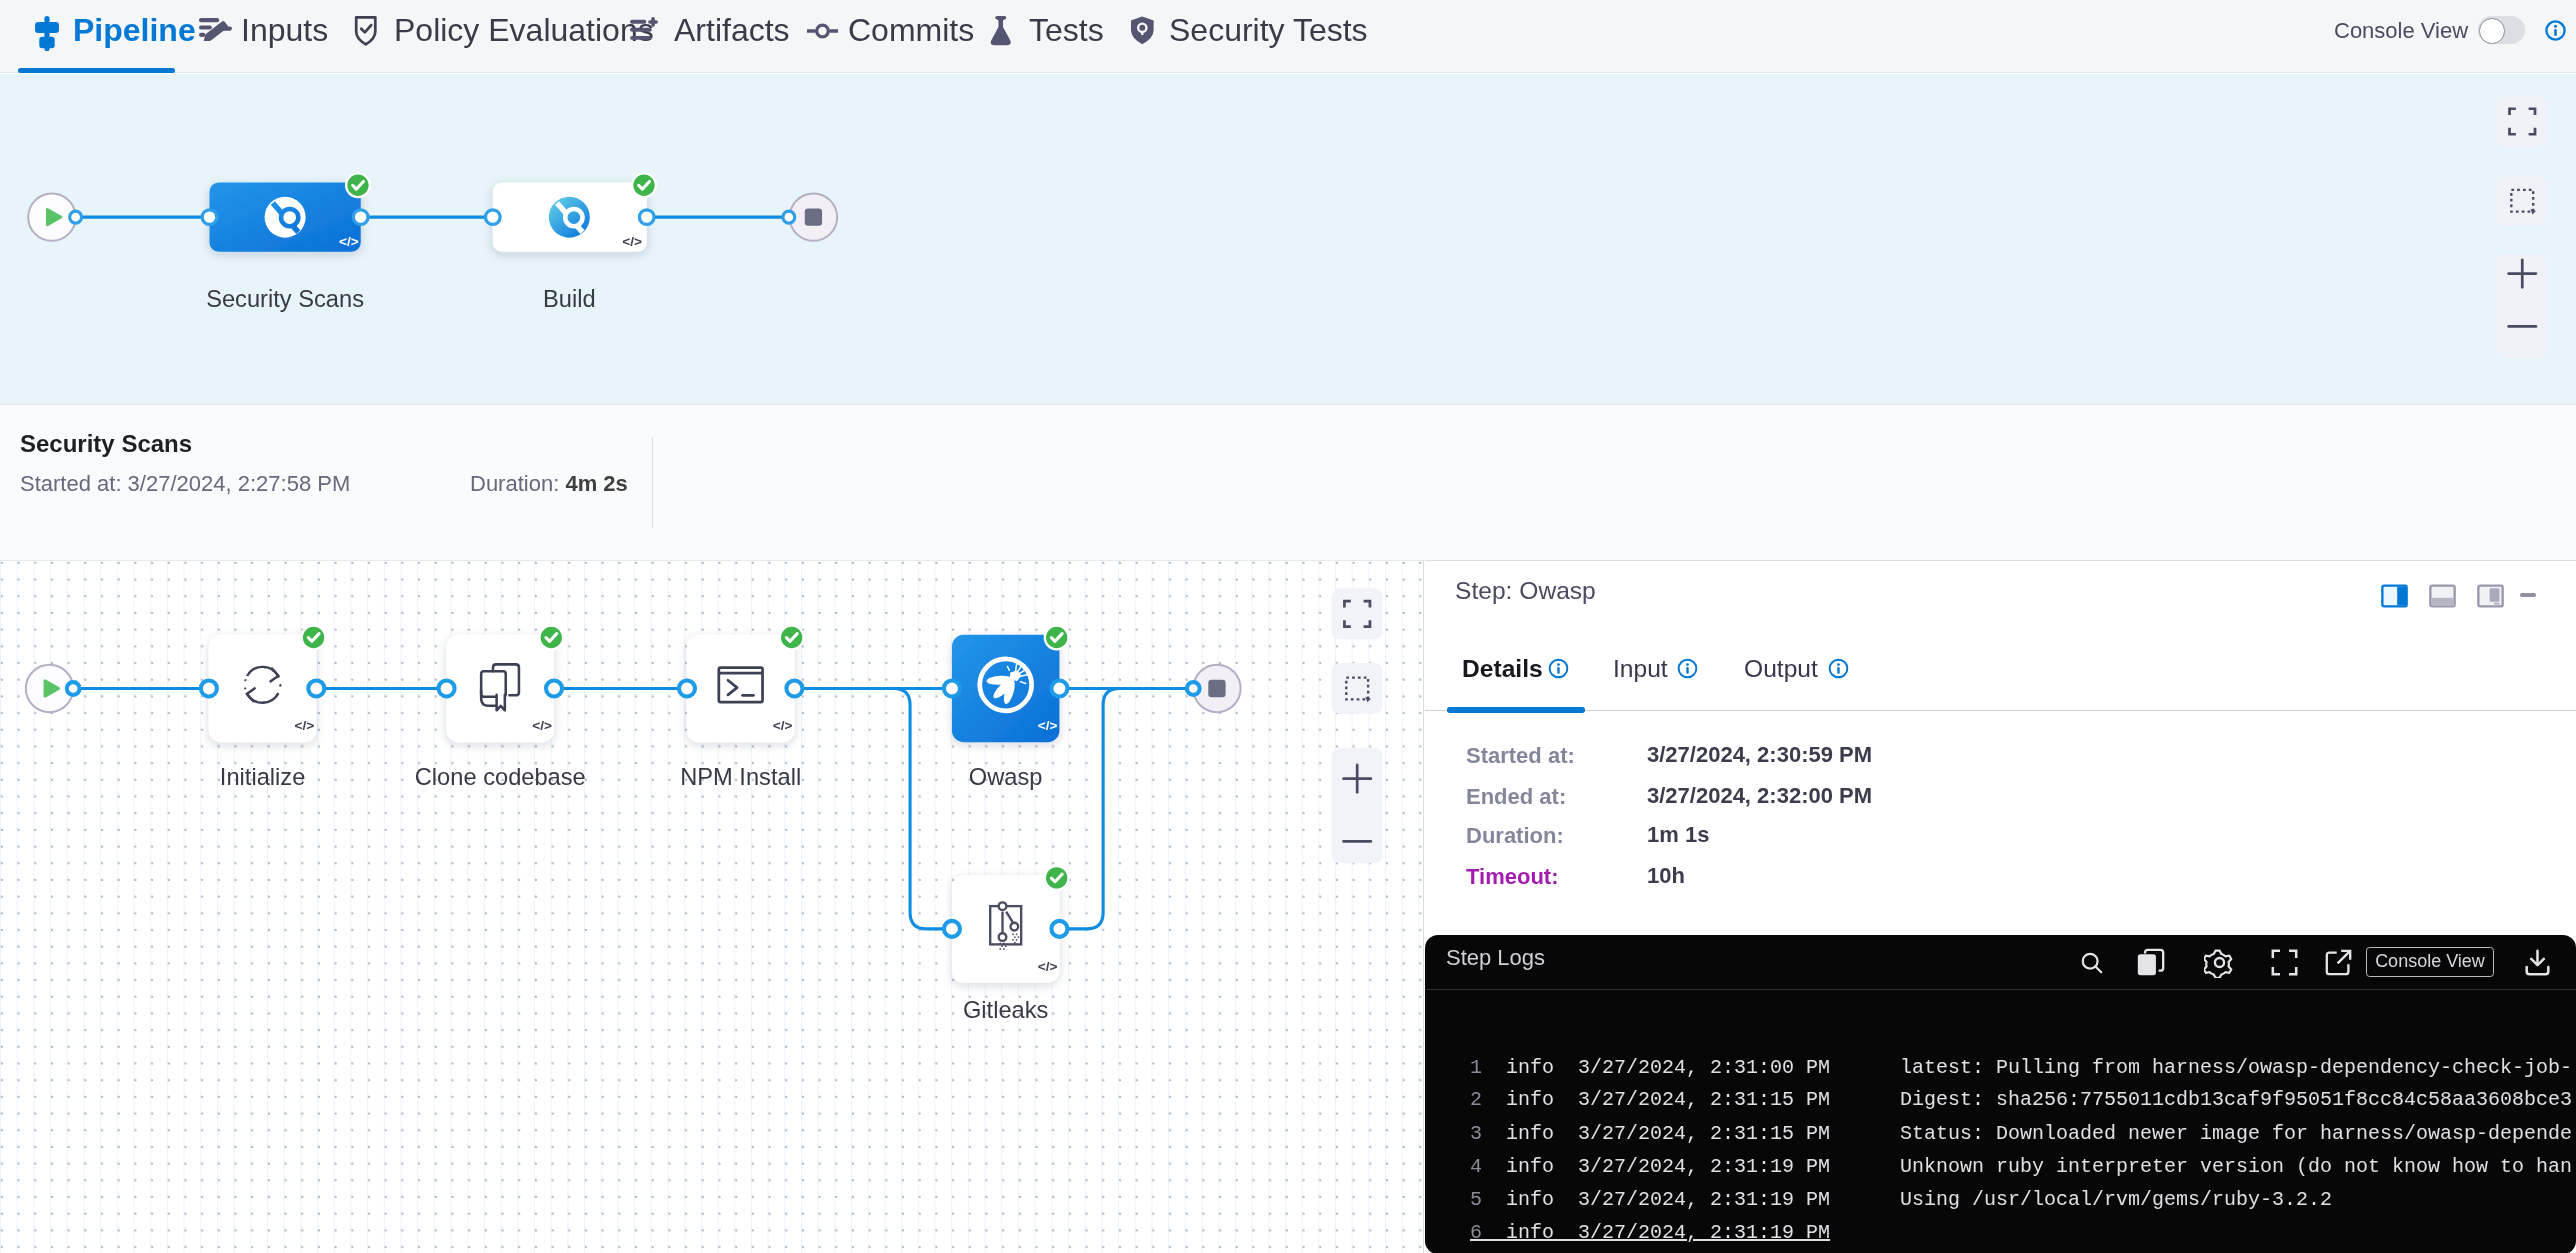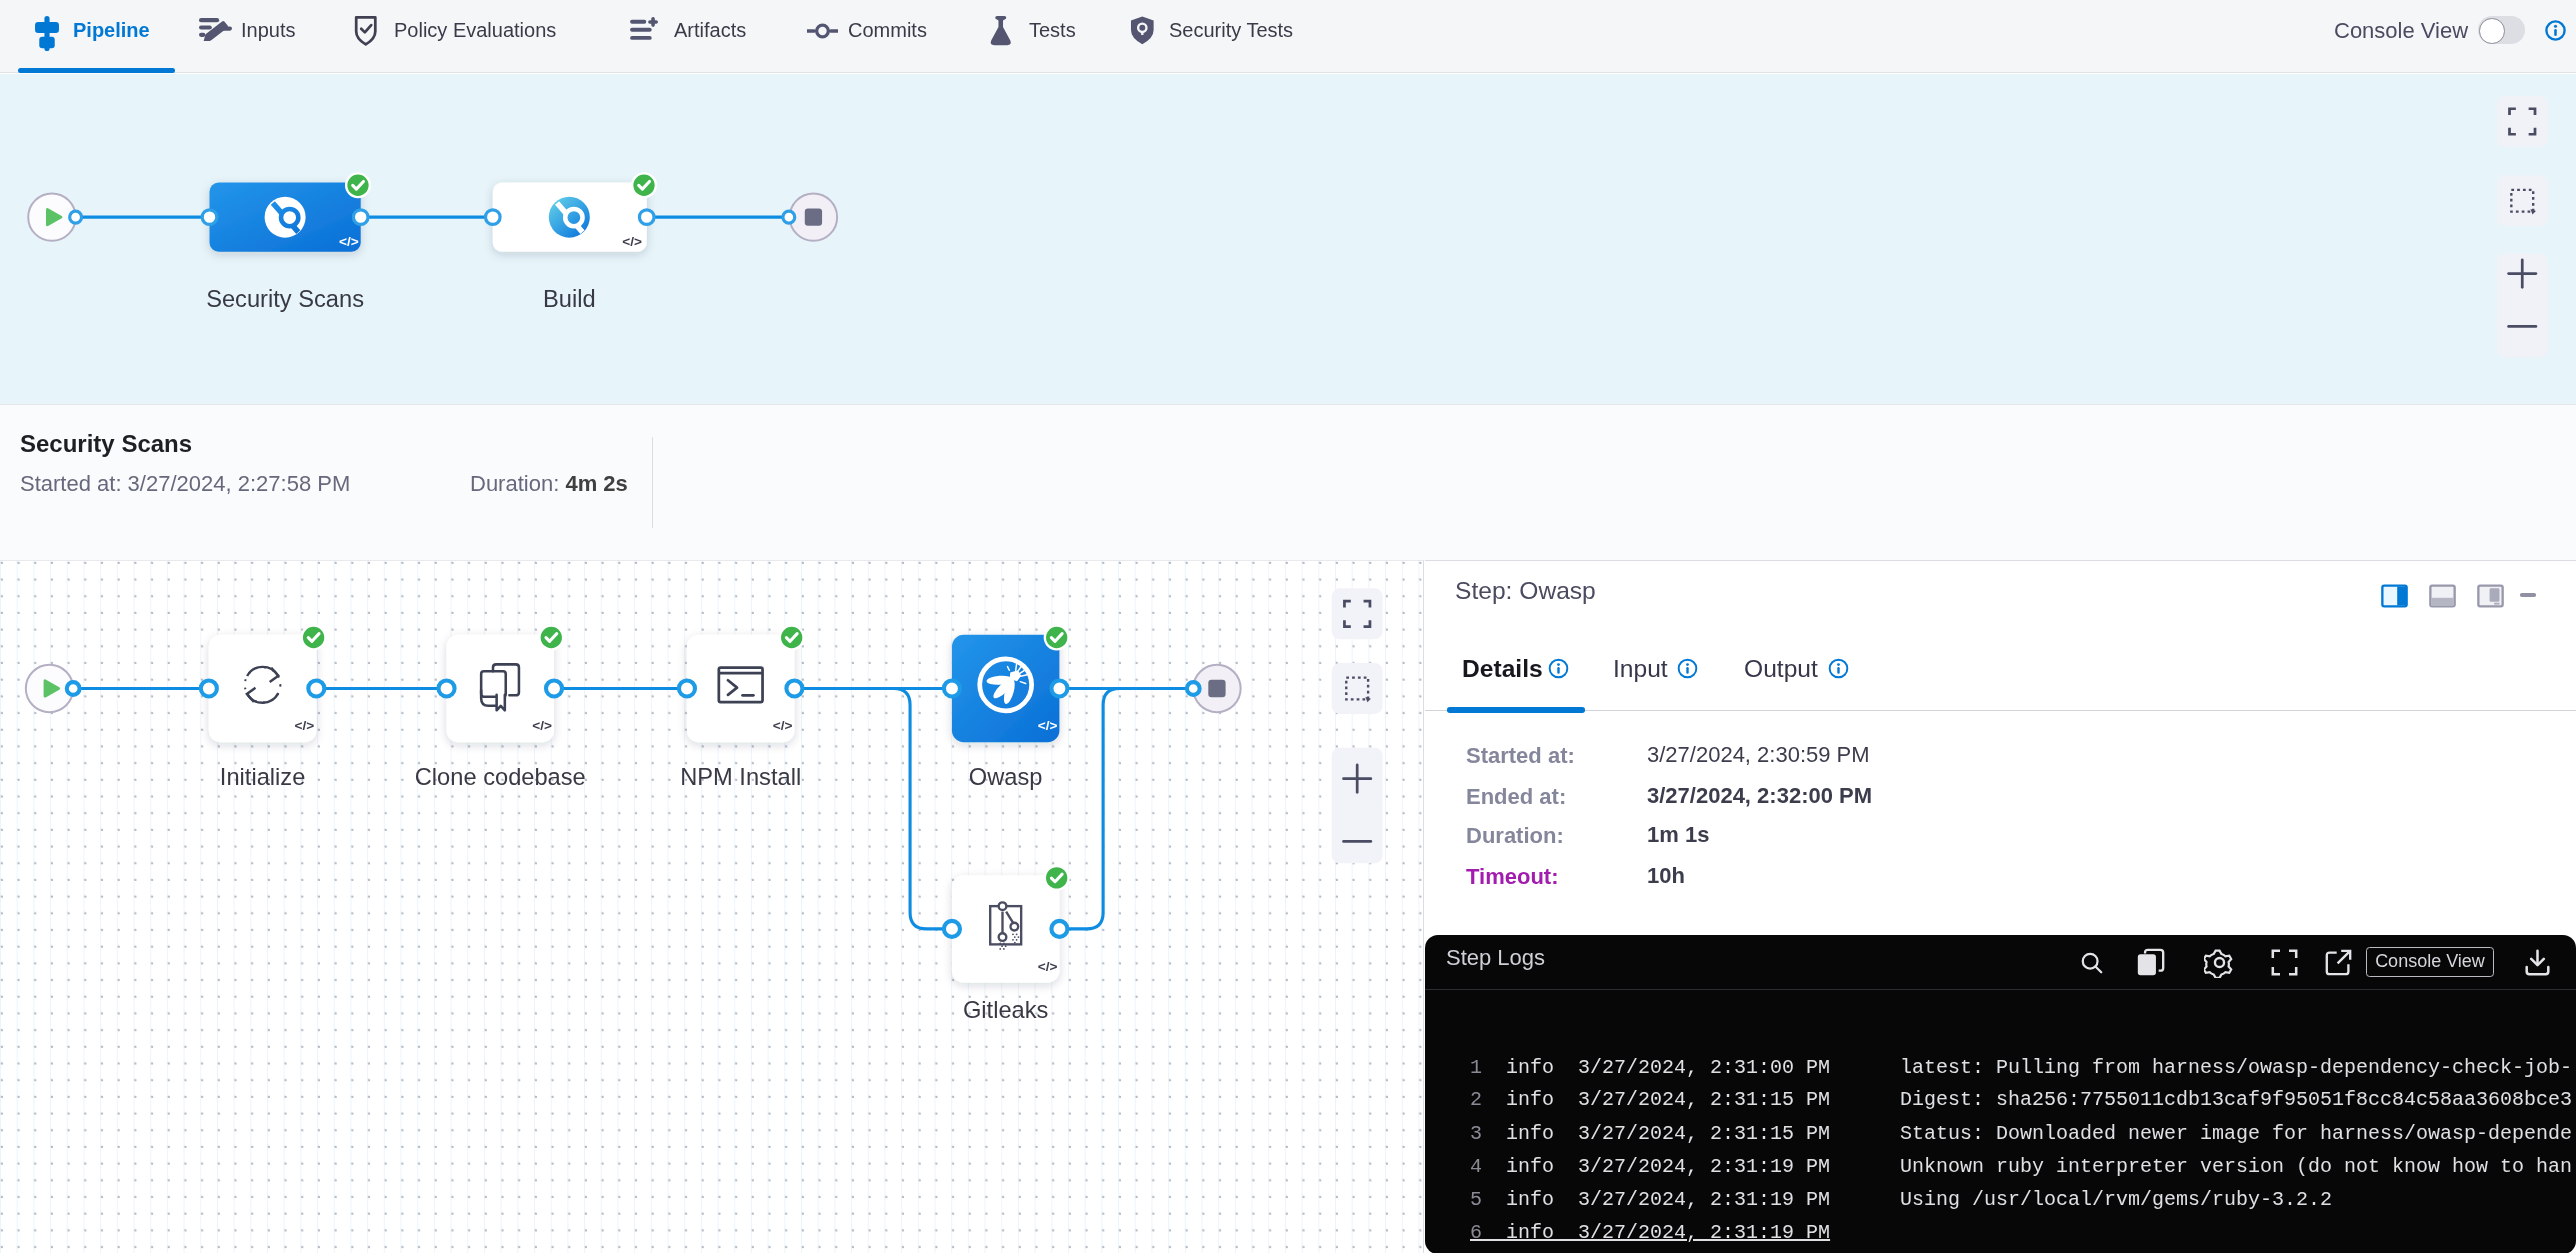--- a/index.html
+++ b/index.html
@@ -1,21 +1,21 @@
 <!DOCTYPE html>
 <html style="font-size:14.6px"><head>
 <meta charset="utf-8">
 <style>
   html,body{margin:0;padding:0;}
   body{font-family:"Liberation Sans", sans-serif; width:2576px; height:1253px; overflow:hidden; background:#fff;}
   .abs{position:absolute;}
   #page{position:relative; width:2576px; height:1253px;}
   
   #nav{left:0;top:0;width:2576px;height:73px;background:#f5f6f8;border-bottom:0.9px solid #e0e2e7;box-sizing:border-box;}
-  .navtab{position:absolute;top:0;height:61px;display:flex;align-items:center;color:#3a3b49;font-size:20px;font-weight:500;}
+  .navtab{position:absolute;top:0;height:61px;display:flex;align-items:center;color:#3a3b49;font-size:32px;font-weight:500;}
   
   #topcanvas{left:0;top:74px;width:2576px;height:330px;background:#e7f5fa;}
   
   #infosec{left:0;top:404px;width:2576px;height:157px;background:#fafbfc;border-top:0.9px solid #e3e5e9;box-sizing:border-box;}
   
   #lowercanvas{left:0;top:560px;width:1424px;height:693px;background:#ffffff;
     background-image:
       radial-gradient(circle at 1.8px 1.8px, rgba(115,125,145,.52) 1px, rgba(115,125,145,0) 1.5px),
       linear-gradient(to right, rgba(155,200,238,.19) 1.2px, rgba(155,200,238,0) 1.2px);
     background-size:16.7px 16.7px, 16.7px 16.7px;
@@ -373,21 +373,21 @@
     <div class="abs" style="left:319px;top:94px;font-size:24.6px;color:#36374a;">Output</div>
     <svg class="abs" style="left:403px;top:97px" width="21" height="21" viewBox="0 0 30 30">
       <circle cx="15" cy="15" r="12.6" fill="none" stroke="#0278d5" stroke-width="2.8"></circle>
       <circle cx="15" cy="9.4" r="2" fill="#0278d5"></circle>
       <rect x="13.3" y="13" width="3.4" height="9.5" rx="1.7" fill="#0278d5"></rect>
     </svg>
     <div class="abs" style="left:0;top:149px;width:1151px;height:0.9px;background:#d2d4dc;"></div>
     <div class="abs" style="left:22px;top:146px;width:138px;height:5.5px;border-radius:2.7px;background:#0278d5;"></div>
 
     <div class="abs" style="left:41px;top:182px;font-size:22px;font-weight:600;color:#84869b;">Started at:</div>
-    <div class="abs" style="left:222px;top:181px;font-size:22px;font-weight:400;color:#3b3c4c;">3/27/2024, 2:30:59 PM</div>
+    <div class="abs" style="left:222px;top:181px;font-size:22px;font-weight:700;color:#3b3c4c;">3/27/2024, 2:30:59 PM</div>
     <div class="abs" style="left:41px;top:223px;font-size:22px;font-weight:600;color:#84869b;">Ended at:</div>
     <div class="abs" style="left:222px;top:222px;font-size:22px;font-weight:700;color:#3b3c4c;">3/27/2024, 2:32:00 PM</div>
     <div class="abs" style="left:41px;top:262px;font-size:22px;font-weight:600;color:#84869b;">Duration:</div>
     <div class="abs" style="left:222px;top:261px;font-size:22px;font-weight:700;color:#3b3c4c;">1m 1s</div>
     <div class="abs" style="left:41px;top:303px;font-size:22px;font-weight:600;color:#a21caf;">Timeout:</div>
     <div class="abs" style="left:222px;top:302px;font-size:22px;font-weight:700;color:#3b3c4c;">10h</div>
 
     <div class="abs" style="left:0;top:374px;width:1151px;height:319px;background:#070708;border-radius:13px;">
       <div class="abs" style="left:0;top:0;width:1151px;height:55px;border-bottom:0.9px solid #2c2c32;box-sizing:border-box;"></div>
       <div class="abs" style="left:21px;top:10px;font-size:22px;color:#cfd0d6;">Step Logs</div>

